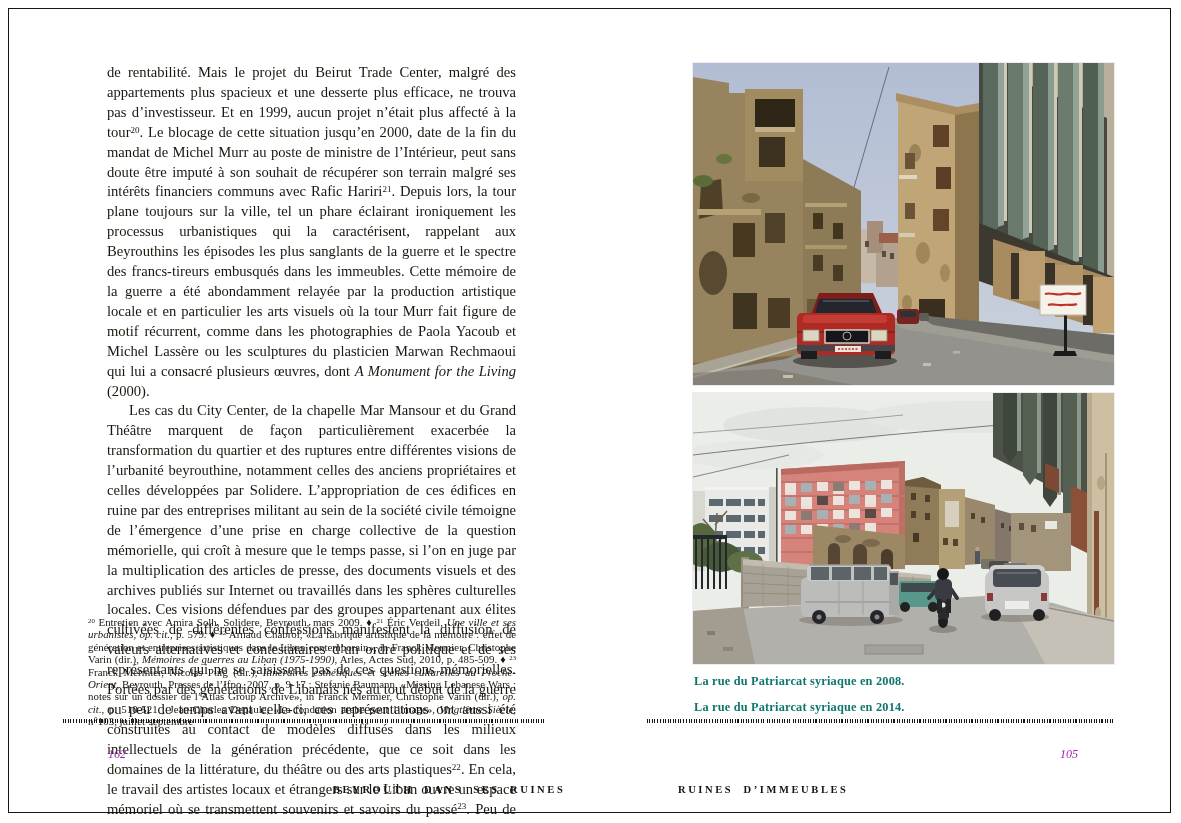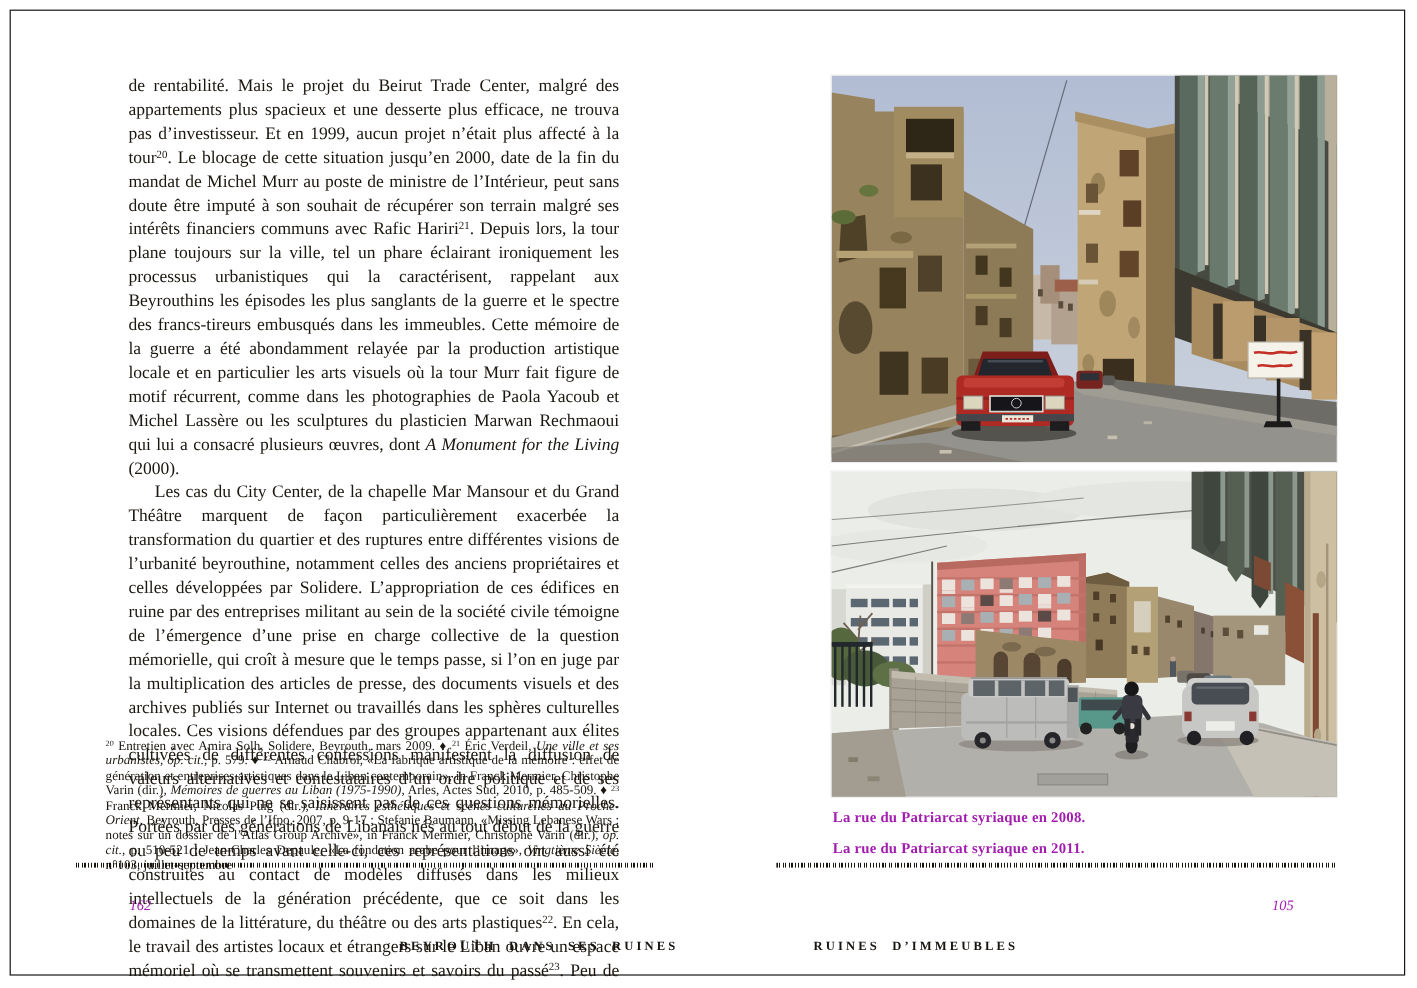--- a/index.html
+++ b/index.html
@@ -24,21 +24,21 @@
   .pagenum{position:absolute;top:747px;font-style:italic;font-size:12px;color:#a21caf;}
   .pn-left{left:108px;}
   .pn-right{left:1034px;width:44px;text-align:right;}
   .runtitle{position:absolute;top:751px;font-size:10.5px;font-weight:bold;letter-spacing:2.6px;word-spacing:5px;color:#17130f;margin-top:33px;}
   .rt-left{left:333px;}
   .rt-right{left:678px;}
   
   .photo{position:absolute;left:693px;display:block;outline:1px solid rgba(0,0,0,0.07);}
   .photo-1{top:63px;}
   .photo-2{top:393px;}
-  .caption{position:absolute;left:694px;font-size:12.3px;font-weight:bold;letter-spacing:0.2px;color:#a21caf;}
+  .caption{position:absolute;left:694px;font-size:12.3px;font-weight:bold;letter-spacing:0.2px;color:#0f766e;}
   .cap-1{top:674px;}
   .cap-2{top:700px;}
 </style>
 </head>
 <body>
 
 <div class="spread">
   <div class="frame"></div>
 
   <div class="bodytext">
@@ -406,18 +406,18 @@
       <path d="M304,180 L344,180" stroke="#6f767c" stroke-width="2" opacity="0.7"></path>
       <rect x="294" y="200" width="6" height="8" fill="#8a3a34"></rect>
         <rect x="348" y="200" width="6" height="8" fill="#8a3a34"></rect>
       <rect x="312" y="208" width="24" height="8" fill="#ecece8"></rect>
       <circle cx="302" cy="222" r="6" fill="#202024"></circle>
         <circle cx="346" cy="222" r="6" fill="#202024"></circle>
     </g>
   </svg>
 
   <div class="caption cap-1">La rue du Patriarcat syriaque en 2008.</div>
-  <div class="caption cap-2">La rue du Patriarcat syriaque en 2011.</div>
+  <div class="caption cap-2">La rue du Patriarcat syriaque en 2014.</div>
 
   <div class="dotrule rule-right"></div>
   <div class="runtitle rt-right">RUINES D’IMMEUBLES</div>
   <div class="pagenum pn-right">105</div>
 </div>
 
 </body></html>

